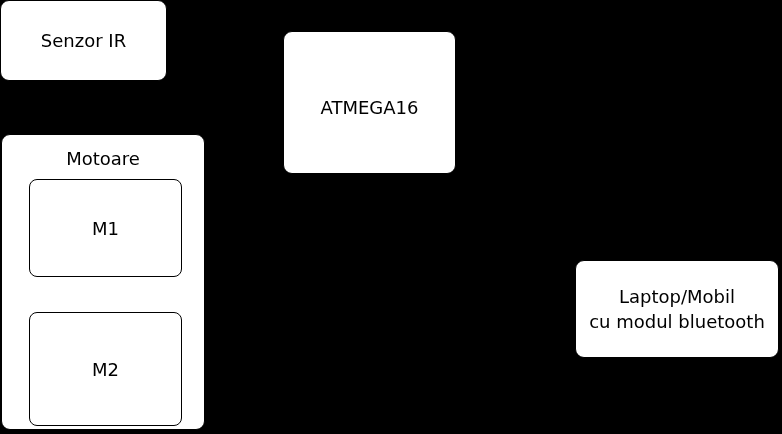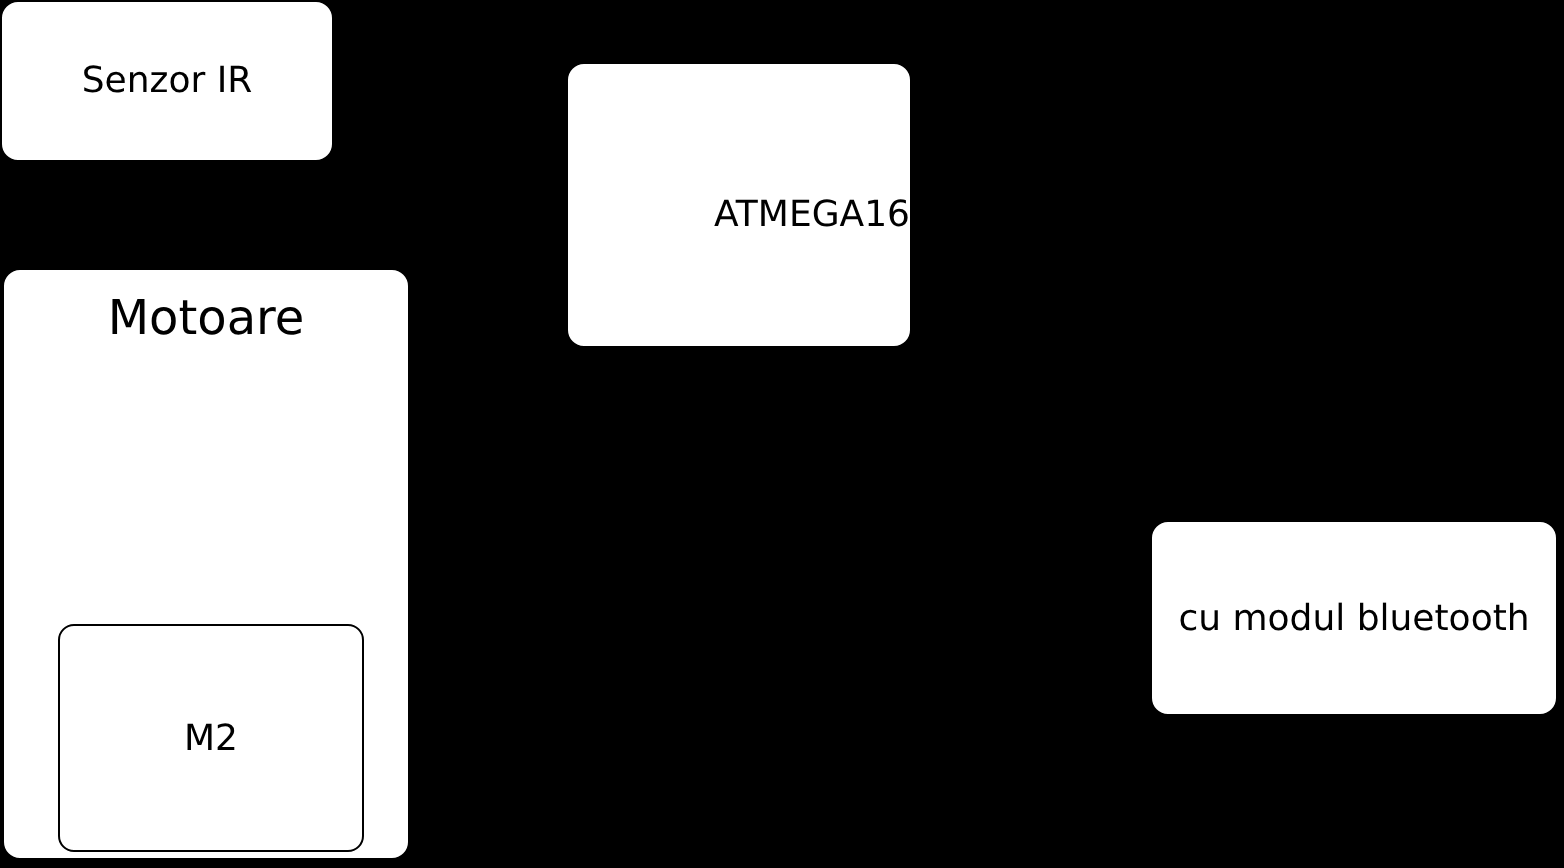--- a/index.html
+++ b/index.html
@@ -23,29 +23,29 @@
     background:var(--node-fill);
     border:1px solid var(--node-border);
     border-radius:9px;
     display:flex;
     align-items:center;
     justify-content:center;
     font-size:18px;
     text-align:center;
   }
   .senzor{left:0;top:2;width:167px;height:81px;}
-  .atmega{left:283px;top:31px;width:173px;height:143px;padding-top:10px;justify-content:flex-end;}
+  .atmega{left:283px;top:31px;width:173px;height:143px;padding-top:10px;}
   .group.motoare{
     left:1px;top:134px;width:204px;height:296px;
     display:block;
   }
   .group-title{
     margin-top:13px;
     text-align:center;
-    font-size:24px;
+    font-size:18px;
     line-height:22px;
   }
   .inner{
     position:absolute;
     border-radius:8px;
   }
   .m1{left:27px;top:44px;width:153px;height:98px;}
   .m2{left:27px;top:177px;width:153px;height:114px;}
   .modul{left:283px;top:261px;width:204px;height:94px;}
   .laptop{left:575px;top:260px;width:204px;height:98px;flex-direction:column;line-height:25px;}
@@ -58,23 +58,27 @@
   <div class="node senzor">
     <span>Senzor IR</span>
   </div>
 
   <div class="node atmega">
     <span>ATMEGA16</span>
   </div>
 
   <div class="group motoare">
     <div class="group-title">Motoare</div>
+    <div class="node inner m1">
+      <span>M1</span>
+    </div>
     <div class="node inner m2">
       <span>M2</span>
     </div>
   </div>
 
 
   <div class="node laptop">
+    <span>Laptop/Mobil</span>
     <span>cu modul bluetooth</span>
   </div>
 
 </div>
 
 </body></html>

